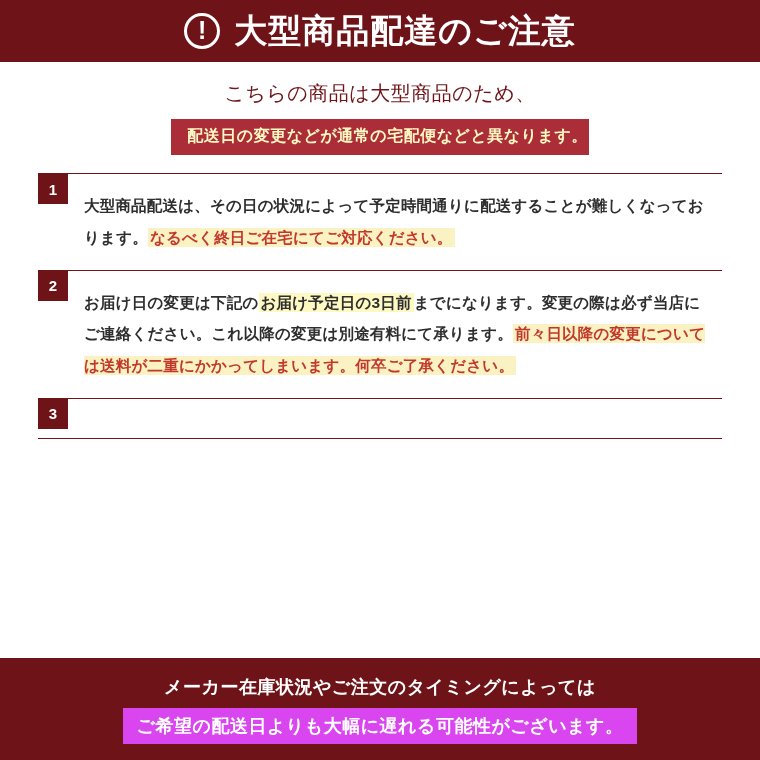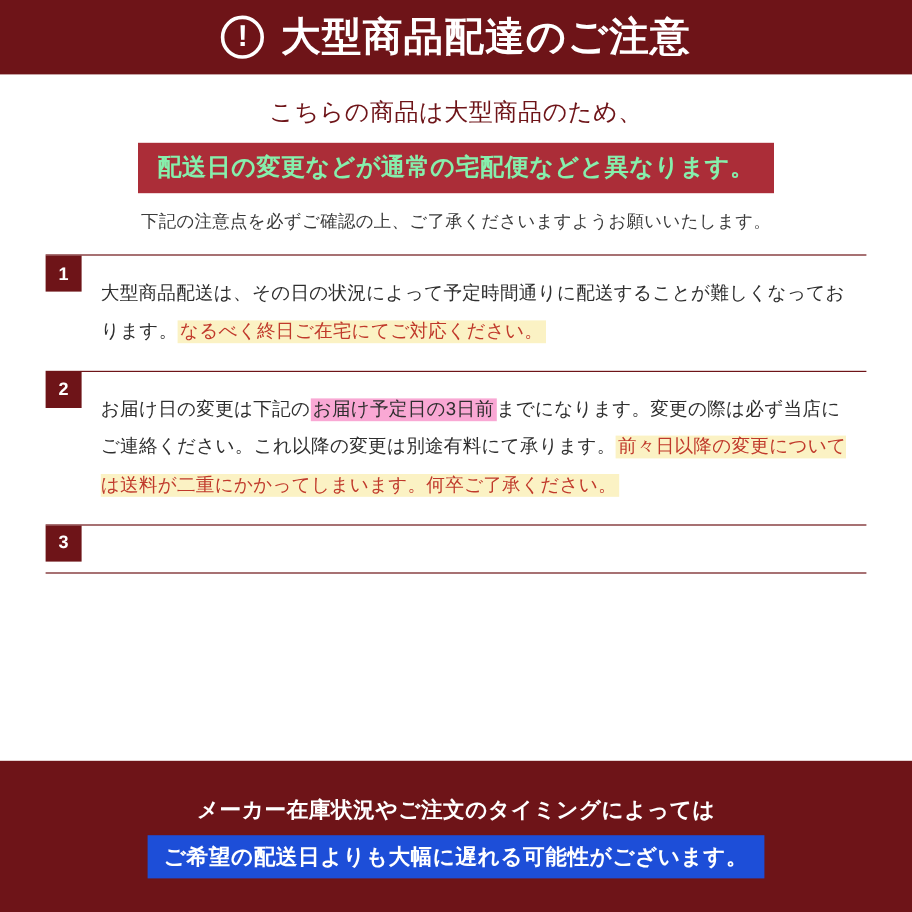--- a/index.html
+++ b/index.html
@@ -60,24 +60,24 @@
   .intro-line1 {
     color: #6e1418;
     font-size: 20px;
     font-weight: normal;
     letter-spacing: 0.5px;
     margin-bottom: 12px;
   }
   .intro-banner {
     display: inline-block;
     background: #ab2d38;
-    color: #86efac;
-    font-size: 20px;
+    color: #fef9c3;
+    font-size: 16px;
     font-weight: bold;
-    padding: 7px 16px 8px 16px;
+    padding: 7px 1px 8px 16px;
     letter-spacing: 0.5px;
   }
   .intro-line3 {
     color: #3a3a3a;
     font-size: 14.5px;
     margin-top: 14px;
     letter-spacing: 0.3px;
   }
 
   
@@ -104,75 +104,75 @@
     font-weight: bold;
     display: flex;
     align-items: center;
     justify-content: center;
   }
   .note-body {
     color: #2e2e2e;
     font-size: 15.5px;
     line-height: 2.05;
     letter-spacing: 0.2px;
+    font-weight: bold;
   }
   .hl {
-    background: #f9a8d4;
+    background: #fef9c3;
     padding: 1px 2px;
   }
   .hl-red {
     background: #fbf2c4;
     color: #c0392b;
     padding: 1px 2px;
   }
 
   
   .footer {
     position: absolute;
     left: 0;
     bottom: 0;
     width: 760px;
-    height: 126px;
+    height: 102px;
     background: #6e1418;
     display: flex;
     flex-direction: column;
     align-items: center;
     justify-content: center;
     gap: 9px;
   }
   .footer-line {
     color: #ffffff;
     font-size: 18px;
     font-weight: bold;
     letter-spacing: 0.5px;
   }
   .footer-banner {
     display: inline-block;
-    background: #1d4ed8;
+    background: #d946ef;
     color: #ffffff;
     font-size: 18px;
     font-weight: bold;
     padding: 6px 14px;
     letter-spacing: 0.5px;
   }
 </style>
 </head>
 <body>
 
 <div class="page">
 
   <div class="header">
     <div class="warn-icon">!</div>
     <div class="header-title">大型商品配達のご注意</div>
   </div>
 
   <div class="intro">
     <div class="intro-line1">こちらの商品は大型商品のため、</div>
     <div class="intro-banner">配送日の変更などが通常の宅配便などと異なります。</div>
-    <div class="intro-line3">下記の注意点を必ずご確認の上、ご了承くださいますようお願いいたします。</div>
   </div>
 
   <div class="notes">
 
     <div class="note">
       <div class="note-num">1</div>
       <div class="note-body"><span>大型商品配送は、その日の状況によって予定時間通りに配送することが難しくなっております。</span><span class="hl-red">なるべく終日ご在宅にてご対応ください。</span></div>
     </div>
 
     <div class="note">

